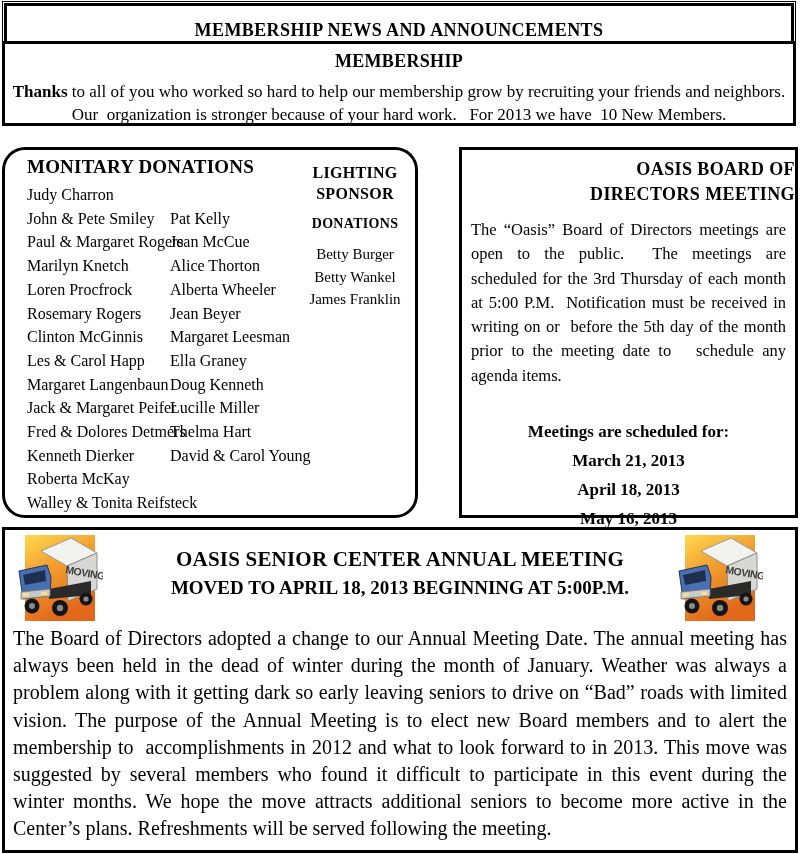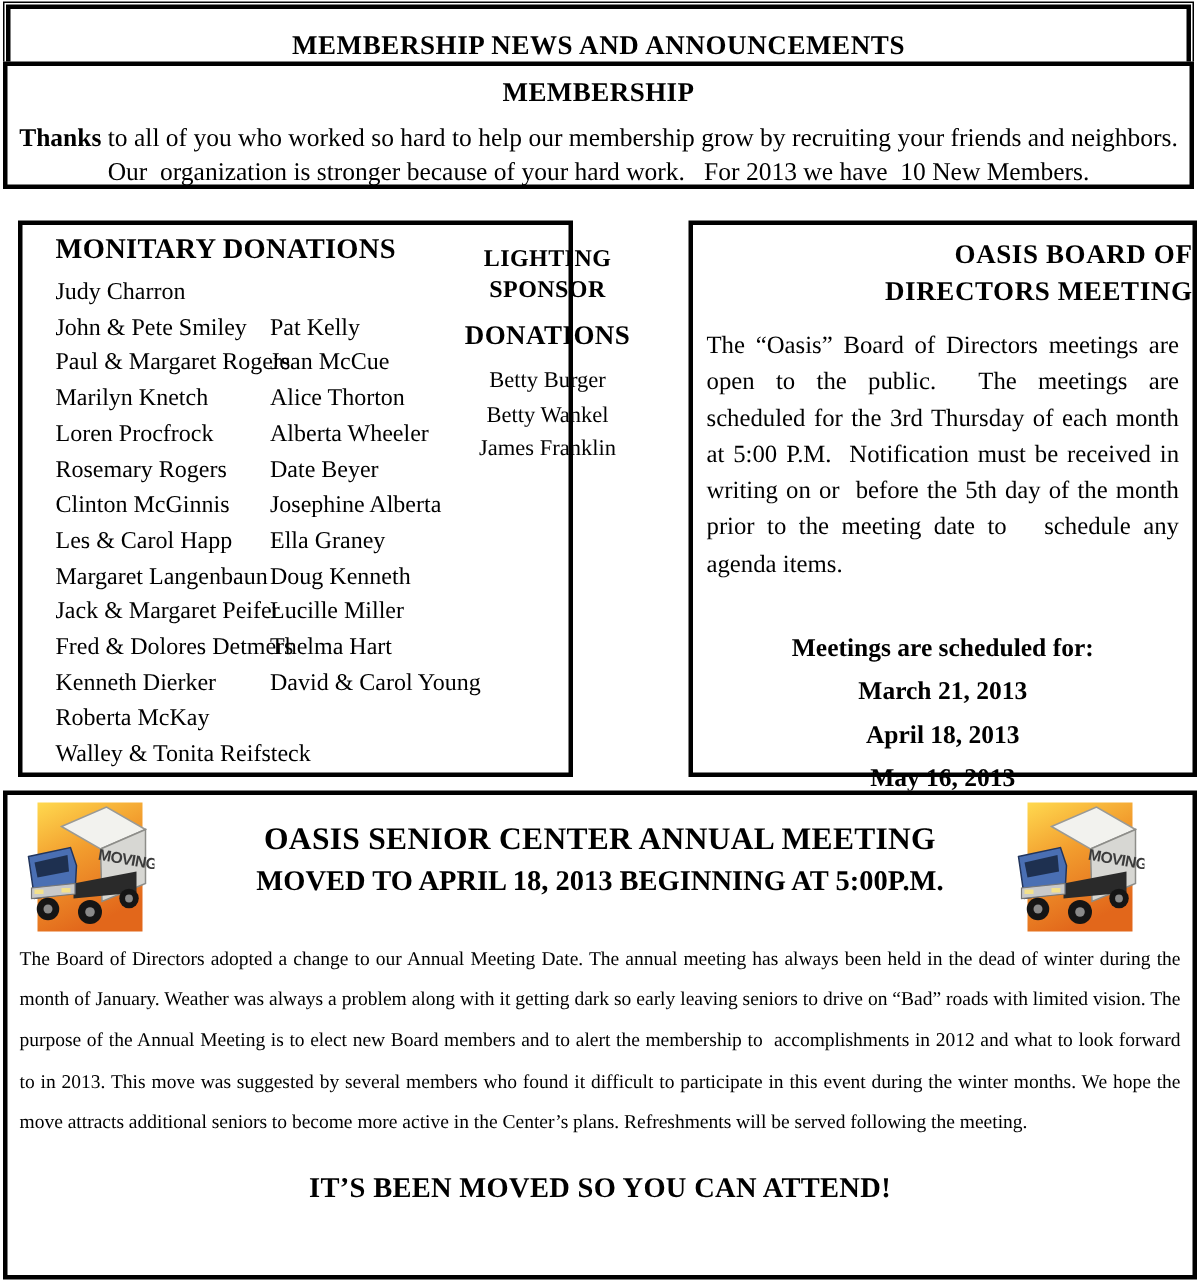--- a/index.html
+++ b/index.html
@@ -20,46 +20,46 @@
   }
   .banner-title { font-weight:bold; font-size:18px; letter-spacing:.4px; }
 
   
   #box-membership { left:2px; top:41px; width:794px; height:85px; text-align:center; }
   .membership-title { font-weight:bold; font-size:18px; margin-top:7px; letter-spacing:.3px; }
   .membership-line { font-size:17px; line-height:23px; white-space:pre-wrap; }
   .membership-line.first { margin-top:8px; }
 
   
-  #box-monetary { left:12px; top:147px; width:370px; height:371px; }
+  #box-monetary { left:2px; top:147px; width:416px; height:371px;border-radius:23px; }
   .mon-title { position:absolute; left:22px; top:6px; font-weight:bold; font-size:19px; letter-spacing:.2px; }
   .name-list { list-style:none; font-size:16px; line-height:23.7px; }
   #mon-col1 { position:absolute; left:22px; top:33px; }
   #mon-col2 { position:absolute; left:165px; top:56.7px; }
   .lighting { position:absolute; left:280px; top:12px; width:140px; text-align:center; }
   .lighting-title { font-weight:bold; font-size:16px; line-height:21px; letter-spacing:.3px; }
-  .lighting-title.third { margin-top:9px; font-size:18px; }
+  .lighting-title.third { margin-top:9px; font-size:14px; }
   .lighting-names { list-style:none; margin-top:9px; font-size:15px; line-height:22.5px; }
 
   
   #box-board { left:459px; top:147px; width:339px; height:371px; }
   .board-title { text-align:right; font-weight:bold; font-size:18px; line-height:25px; letter-spacing:.4px; }
   .board-title.first { margin-top:7px; }
   .board-body { margin:11px 9px 0 9px; font-size:16.5px; line-height:24.3px; text-align:justify; white-space:pre-wrap; }
   .board-sched { margin-top:34px; text-align:center; font-weight:bold; font-size:17px; }
   .board-dates { list-style:none; margin-top:4px; text-align:center; font-weight:bold; font-size:17px; line-height:29px; }
 
   
   #box-annual { left:2px; top:527px; width:796px; height:326px; }
   .truck { position:absolute; width:90px; height:92px; }
   #truck-left  { left:8px;  top:3px; }
   #truck-right { right:32px; top:3px; }
   .am-title { text-align:center; font-weight:bold; font-size:21px; margin-top:17px; letter-spacing:.2px; }
   .am-subtitle { text-align:center; font-weight:bold; font-size:19px; margin-top:5px; }
-  .am-body { margin:26px 8px 17px 8px; font-size:13px; line-height:27.2px; text-align:justify; white-space:pre-wrap; }
+  .am-body { margin:26px 8px 17px 8px; font-size:20px; line-height:27.2px; text-align:justify; white-space:pre-wrap; }
   .am-closing { text-align:center; font-weight:bold; font-size:19px; margin-top:21px; letter-spacing:.2px; }
 </style>
 </head>
 <body>
 
 <div id="box-header">
   <div class="inner">
     <span class="banner-title">MEMBERSHIP NEWS AND ANNOUNCEMENTS</span>
   </div>
 </div>
@@ -86,22 +86,22 @@
     <li>Fred &amp; Dolores Detmers</li>
     <li>Kenneth Dierker</li>
     <li>Roberta McKay</li>
     <li>Walley &amp; Tonita Reifsteck</li>
   </ul>
   <ul id="mon-col2" class="name-list">
     <li>Pat Kelly</li>
     <li>Jean McCue</li>
     <li>Alice Thorton</li>
     <li>Alberta Wheeler</li>
-    <li>Date Beyer</li>
-    <li>Josephine Alberta</li>
+    <li>Jean Beyer</li>
+    <li>Margaret Leesman</li>
     <li>Ella Graney</li>
     <li>Doug Kenneth</li>
     <li>Lucille Miller</li>
     <li>Thelma Hart</li>
     <li>David &amp; Carol Young</li>
   </ul>
   <div class="lighting">
     <div class="lighting-title">LIGHTING</div>
     <div class="lighting-title">SPONSOR</div>
     <div class="lighting-title third">DONATIONS</div>

